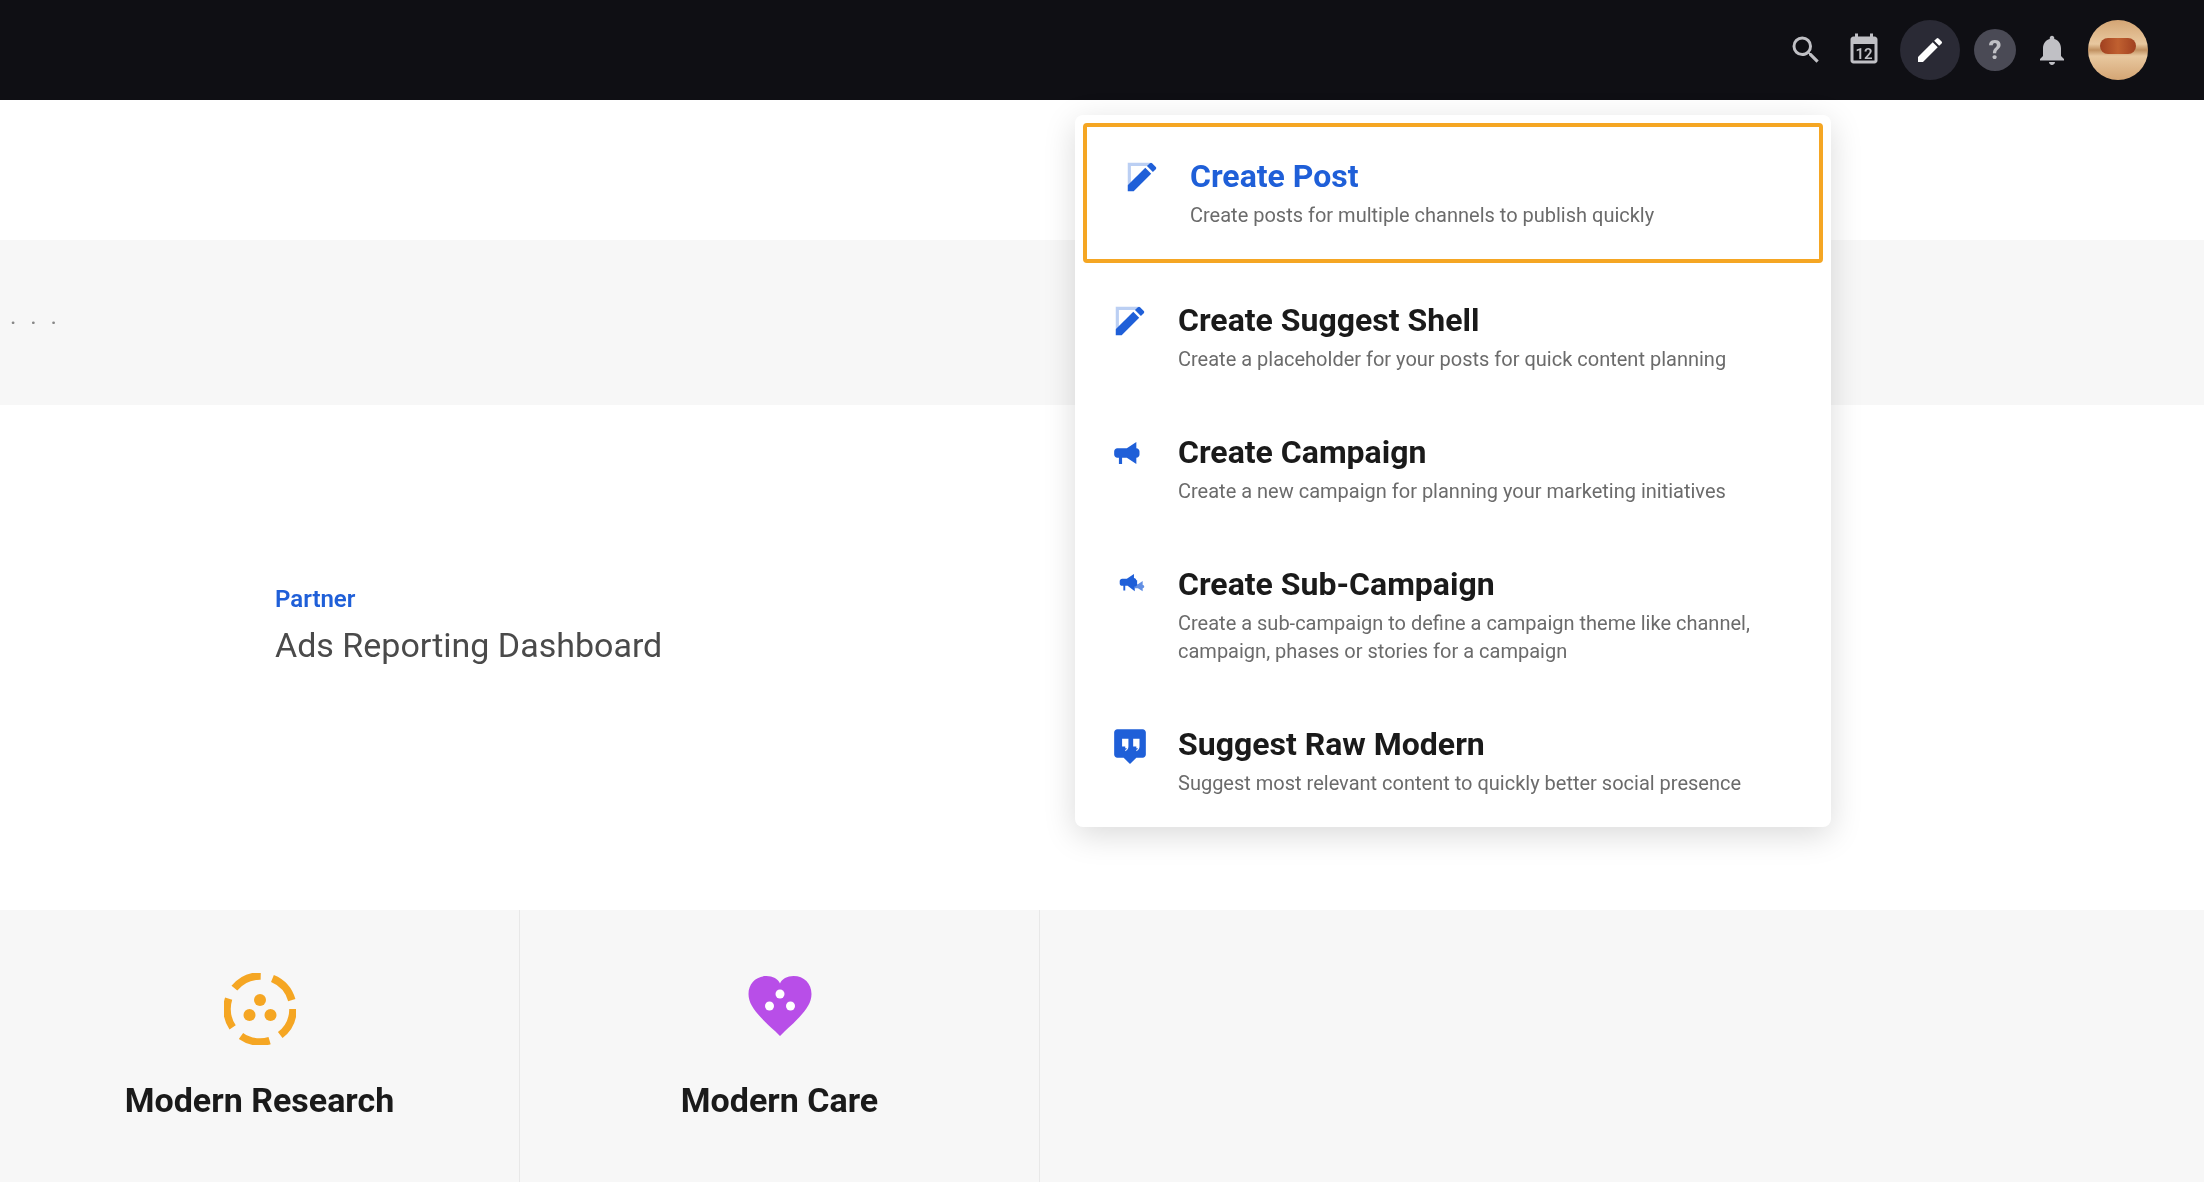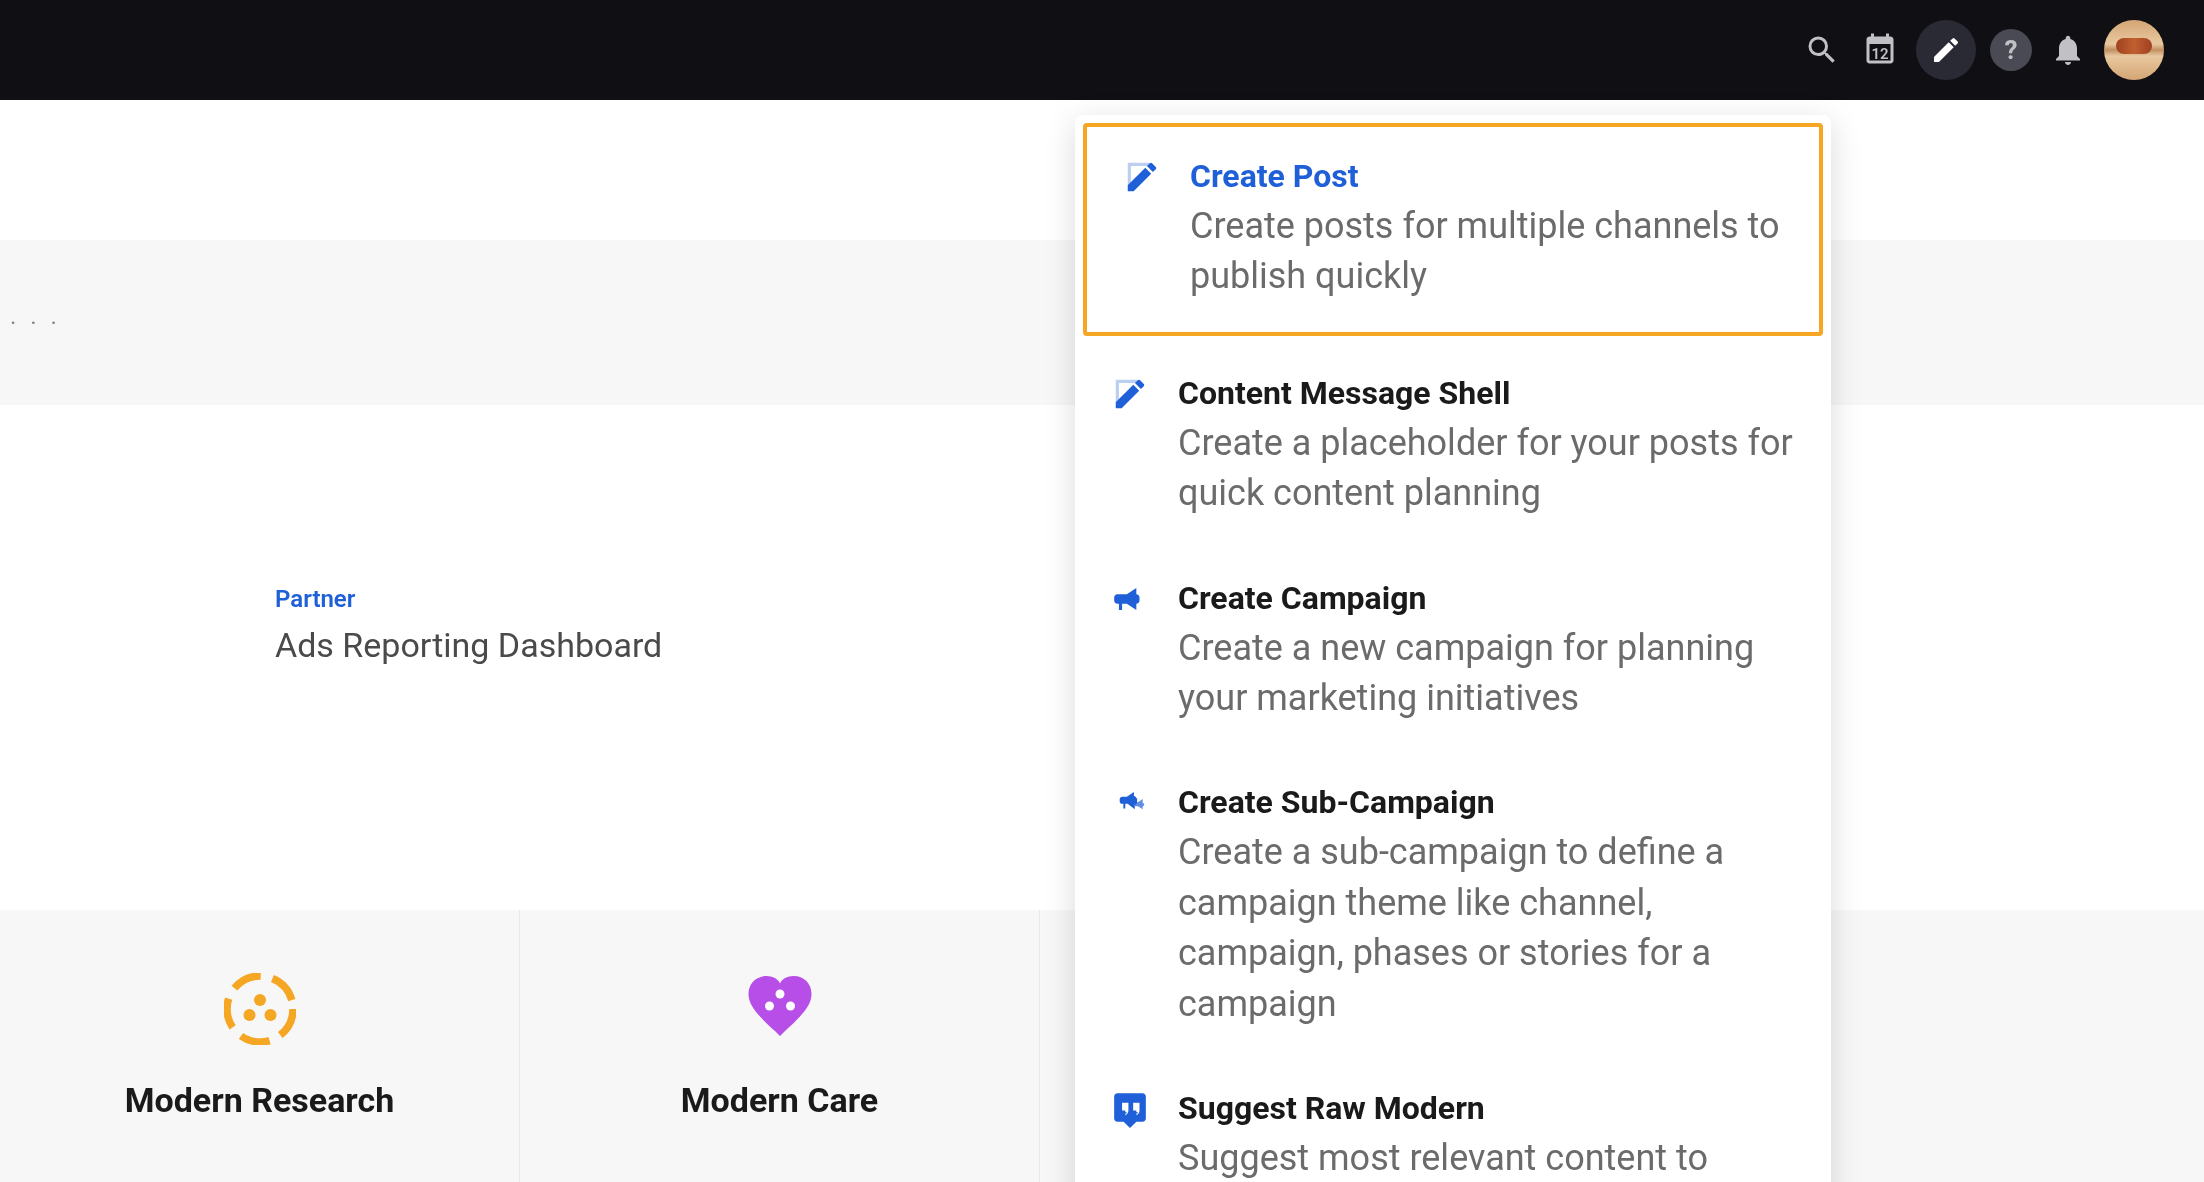--- a/index.html
+++ b/index.html
@@ -12,21 +12,21 @@
       position: relative;
     }
     
     
     .top-nav {
       background: #0f0f14;
       height: 100px;
       display: flex;
       justify-content: flex-end;
       align-items: center;
-      padding-right: 40px;
+      padding-right: 56px;
       gap: 14px;
     }
     
     .nav-icon {
       width: 44px;
       height: 44px;
       display: flex;
       align-items: center;
       justify-content: center;
       cursor: pointer;
@@ -247,21 +247,21 @@
       font-weight: 700;
       color: #1a1a1a;
       margin-bottom: 6px;
     }
     
     .menu-item.highlighted .menu-text h5 {
       color: #1f5fd8;
     }
     
     .menu-text p {
-      font-size: 36px;
+      font-size: 20px;
       color: #6b6b6b;
       line-height: 1.4;
     }
   </style>
 </head>
 <body>
 
 <div class="top-nav">
   <div class="nav-icon">
     <svg viewBox="0 0 24 24">
@@ -347,21 +347,21 @@
     </div>
   </div>
   <div class="menu-item">
     <div class="menu-icon">
       <svg viewBox="0 0 24 24">
           <path d="M3 17.25V21h3.75L17.81 9.94l-3.75-3.75L3 17.25zM20.71 7.04a.996.996 0 000-1.41l-2.34-2.34a.996.996 0 00-1.41 0l-1.83 1.83 3.75 3.75 1.83-1.83z"></path>
           <path d="M3 3v14h2V5h12V3H3z" opacity="0.3"></path>
         </svg>
     </div>
     <div class="menu-text">
-      <h5>Content Message Shell</h5>
+      <h5>Create Suggest Shell</h5>
       <p>Create a placeholder for your posts for quick content planning</p>
     </div>
   </div>
   <div class="menu-item">
     <div class="menu-icon">
       <svg viewBox="0 0 24 24">
           <path d="M18 11c0-1.1-.9-2-2-2V5l-6 4H4c-1.1 0-2 .9-2 2v2c0 1.1.9 2 2 2h1v4h2v-4h3l6 4v-4c1.1 0 2-.9 2-2v-2z"></path>
         </svg>
     </div>
     <div class="menu-text">

